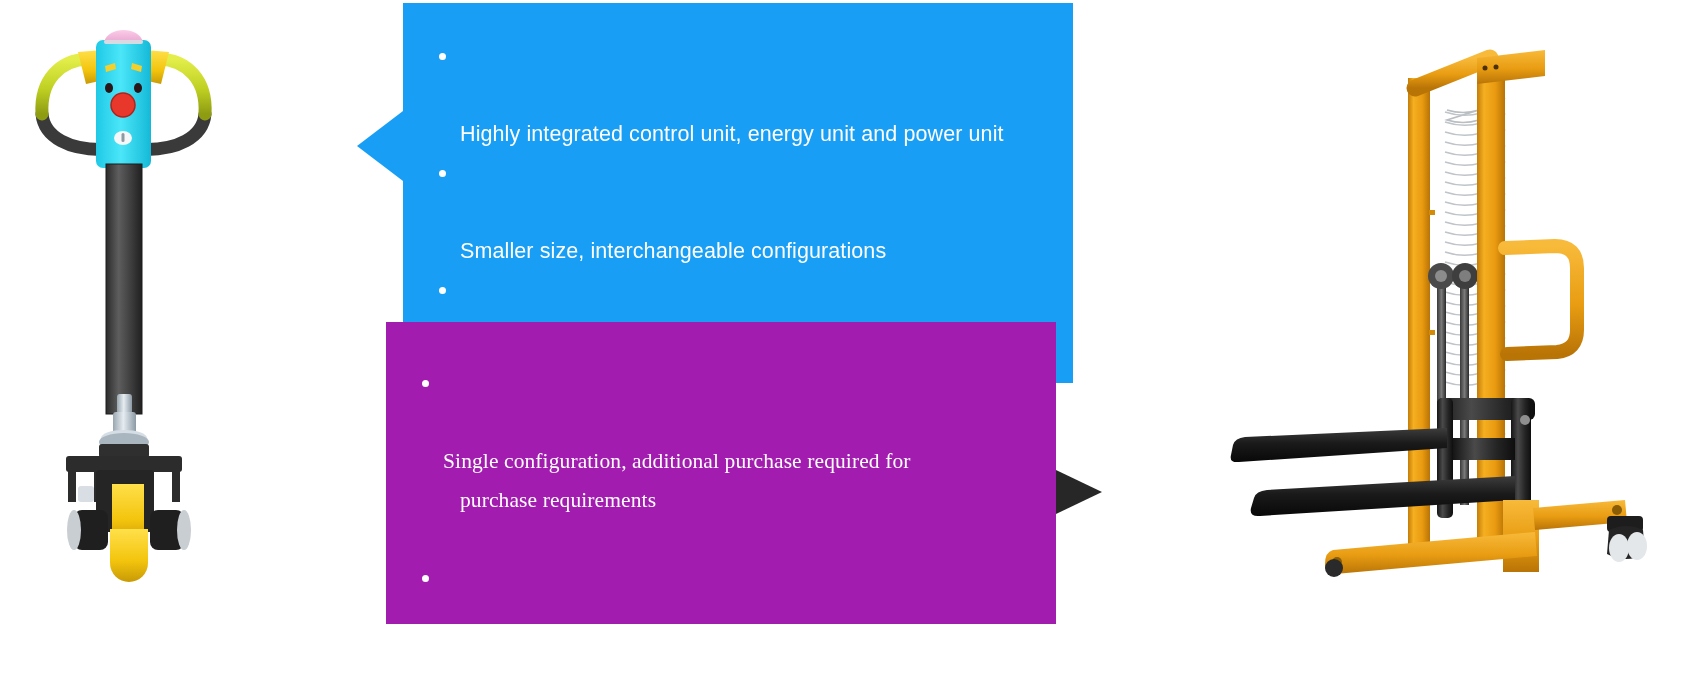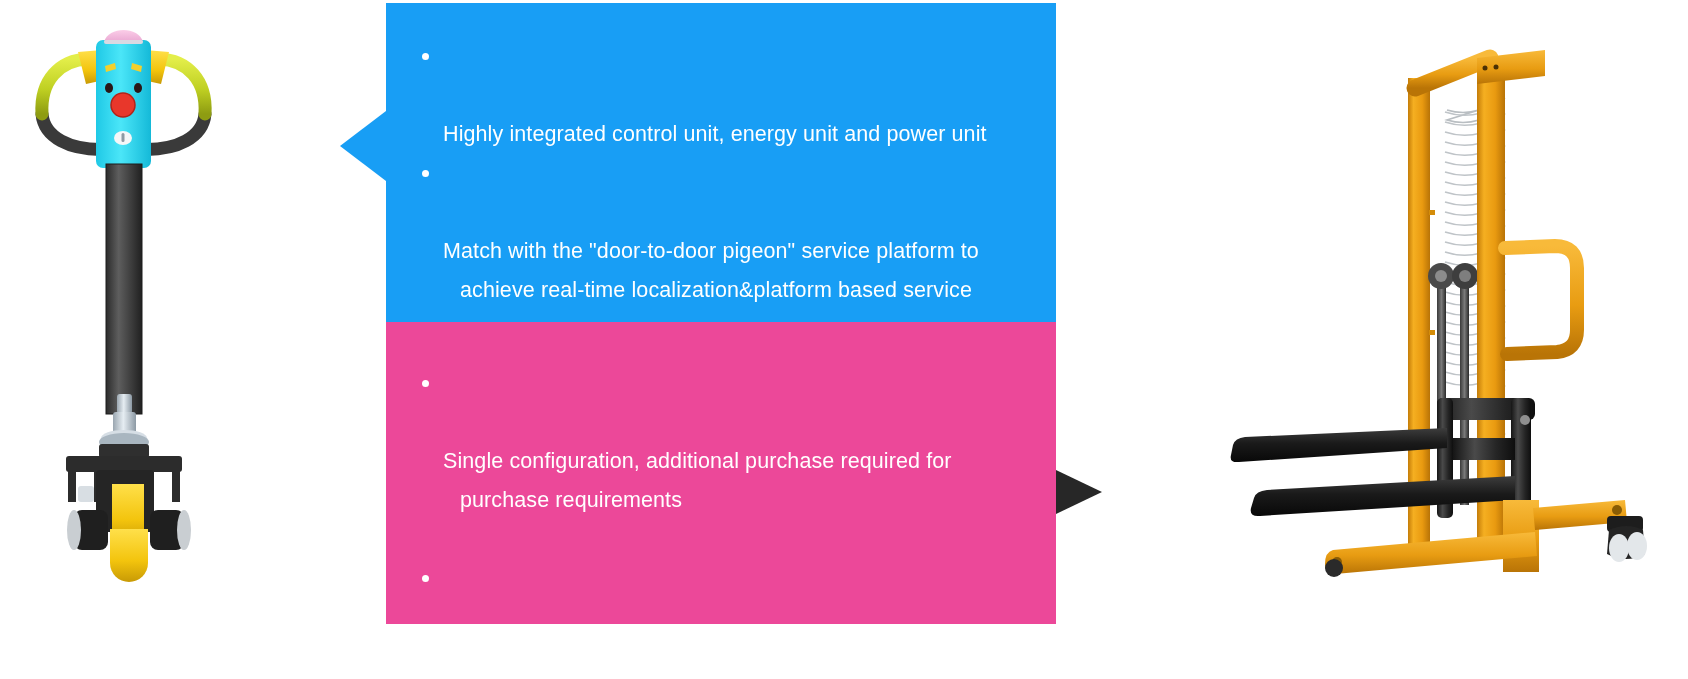--- a/index.html
+++ b/index.html
@@ -14,32 +14,33 @@
     overflow: hidden;
     font-family: "Liberation Sans", sans-serif;
   }
 
   
   .callout {
     position: absolute;
     box-sizing: border-box;
   }
   .callout-blue {
-    left: 386px;
+    left: 403px;
     top: 3px;
     width: 670px;
     height: 380px;
     background: #189EF5;
   }
   .callout-dark {
     left: 386px;
     top: 322px;
     width: 670px;
     height: 302px;
-    background: #ec4899;
+    background: #a21caf;
+    font-family: Liberation Serif, serif;
   }
 
   
   .pointer {
     position: absolute;
     width: 0;
     height: 0;
   }
   .pointer-left {
     left: -46px;
@@ -352,20 +353,24 @@
 
 <div class="callout callout-blue">
   <div class="pointer pointer-left"></div>
   <ul class="bullet-list">
     <li class="bullet-item">
       <span class="bullet-dot"></span>
       <span>Highly integrated control unit, energy unit and power unit</span>
     </li>
     <li class="bullet-item">
       <span class="bullet-dot"></span>
+      <span>Smaller size, interchangeable configurations</span>
+    </li>
+    <li class="bullet-item">
+      <span class="bullet-dot"></span>
       <span>Match with the "door-to-door pigeon" service platform to</span>
       <span class="cont">achieve real-time localization&amp;platform based service</span>
     </li>
     <li class="bullet-item">
       <span class="bullet-dot"></span>
       <span>High adaptability, taking into account the refitting and</span>
       <span class="cont">aftermarket</span>
     </li>
   </ul>
 </div>

